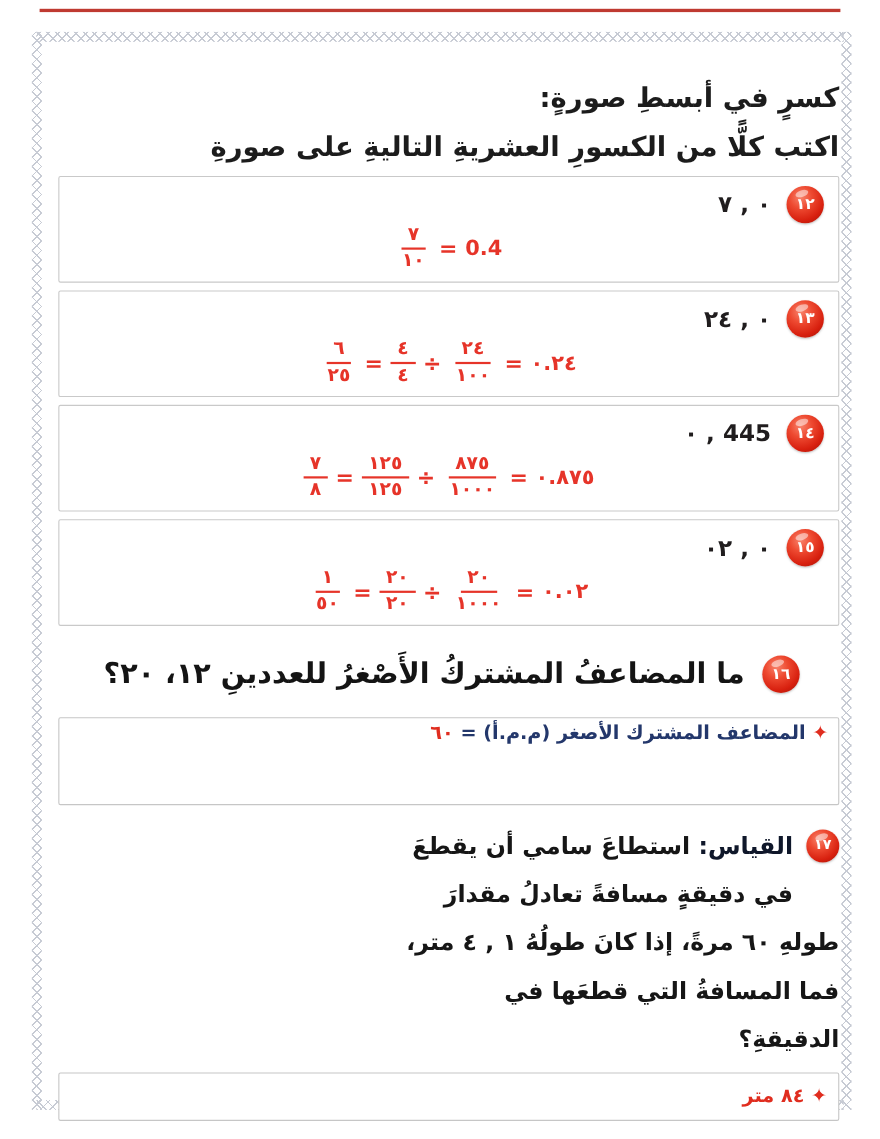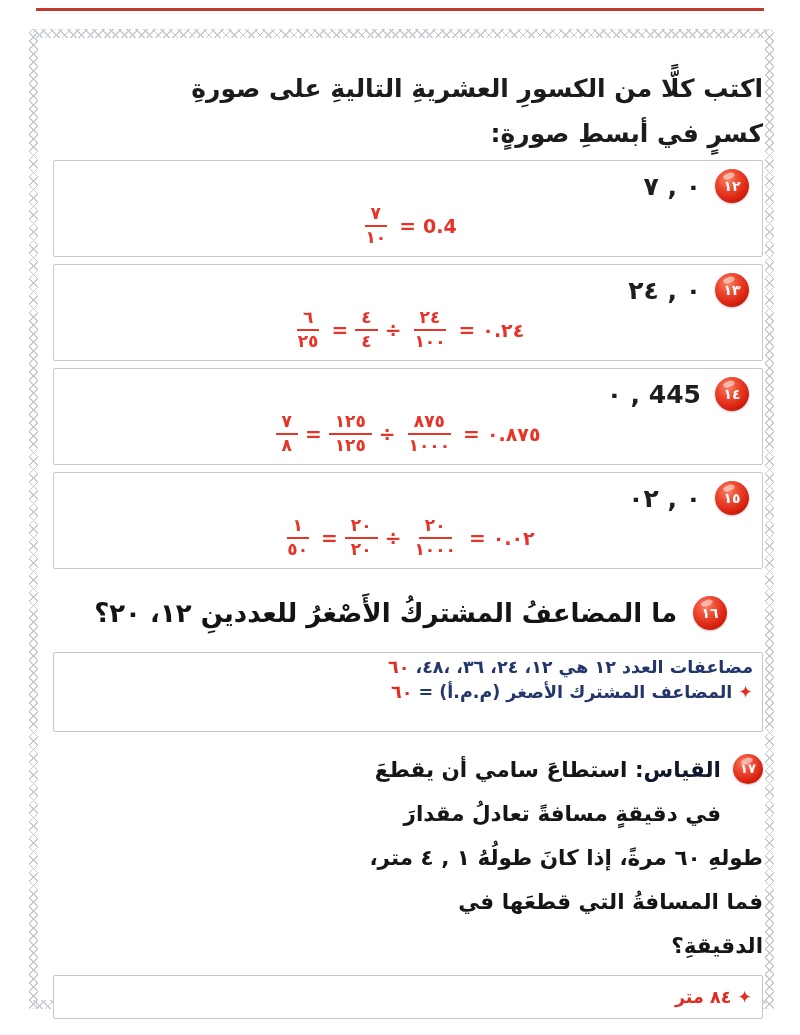--- a/index.html
+++ b/index.html
@@ -21,21 +21,21 @@
   .content { position:absolute; left:53px; top:66px; width:710px; }
 
   .rtl { direction:rtl; }
 
   .header { text-align:right; font-size:25px; font-weight:bold; color:#1c1c1c; line-height:45px; height:90px; }
 
   
   .pbox { height:97px; border:1px solid #c9c9c9; border-radius:2px; background:#fff; margin-top:7px; }
   .pbox.first { margin-top:4px; }
   .valrow { display:flex; direction:rtl; align-items:center; gap:14px; margin:8px 13px 0 12px; height:34px; }
-  .value { direction:ltr; unicode-bidi:isolate; font-size:25px; font-weight:bold; color:#201d1e; letter-spacing:1px; }
+  .value { direction:ltr; unicode-bidi:isolate; font-size:21px; font-weight:bold; color:#201d1e; letter-spacing:1px; }
 
   .badge { position:relative; flex:0 0 auto; width:34px; height:34px; border-radius:50%;
            background: radial-gradient(circle at 38% 30%, #f8836c 0%, #ee4a31 32%, #d71f0e 68%, #9a1508 100%);
            display:flex; align-items:center; justify-content:center;
            color:#fff; font-weight:bold; font-size:14px; box-shadow: 0 1px 2px rgba(0,0,0,.25); }
   .badge::after { content:""; position:absolute; top:4px; left:8px; width:12px; height:6px;
            border-radius:50%; background:rgba(255,255,255,.5); transform:rotate(-18deg); }
   .badge.small { width:30px; height:30px; font-size:13px; }
 
   .equation { display:flex; direction:rtl; align-items:center; justify-content:center; gap:7px;
@@ -77,22 +77,22 @@
 
   <div class="topline"></div>
   <div class="zz top"></div>
   <div class="zz bottom"></div>
   <div class="zz left"></div>
   <div class="zz right"></div>
 
   <div class="content">
 
     <div class="header rtl">
+      <div>كسرٍ في أبسطِ صورةٍ:</div>
       <div>اكتب كلًّا من الكسورِ العشريةِ التاليةِ على صورةِ</div>
-      <div>كسرٍ في أبسطِ صورةٍ:</div>
     </div>
 
     <div class="pbox first">
       <div class="valrow">
         <span class="badge">١٢</span>
         <span class="value">٠ , ٧</span>
       </div>
       <div class="equation">
         <span class="dec">0.4</span>
         <span class="op">=</span>
@@ -177,21 +177,20 @@
         </span>
       </div>
     </div>
 
     <div class="q16row">
       <span class="badge">١٦</span>
       <span>ما المضاعفُ المشتركُ الأَصْغرُ للعددينِ ١٢، ٢٠؟</span>
     </div>
 
     <div class="ansbox ansbox16">
-      <div><span>مضاعفات العدد ١٢ هي ١٢، ٢٤، ٣٦، ،٤٨، </span><span class="hl">٦٠</span></div>
       <div><span class="diamond">✦</span><span>المضاعف المشترك الأصغر (م.م.أ) = </span><span class="hl">٦٠</span></div>
     </div>
 
     <div class="q17">
       <span class="badge badge17 small">١٧</span>
       <span class="qlabel">القياس:</span><span> استطاعَ سامي أن يقطعَ في دقيقةٍ مسافةً تعادلُ مقدارَ طولهِ ٦٠ مرةً، إذا كانَ طولُهُ ١ , ٤ متر، فما المسافةُ التي قطعَها في الدقيقةِ؟</span>
     </div>
 
     <div class="ansbox ansbox17">
       <span class="diamond">✦</span>

